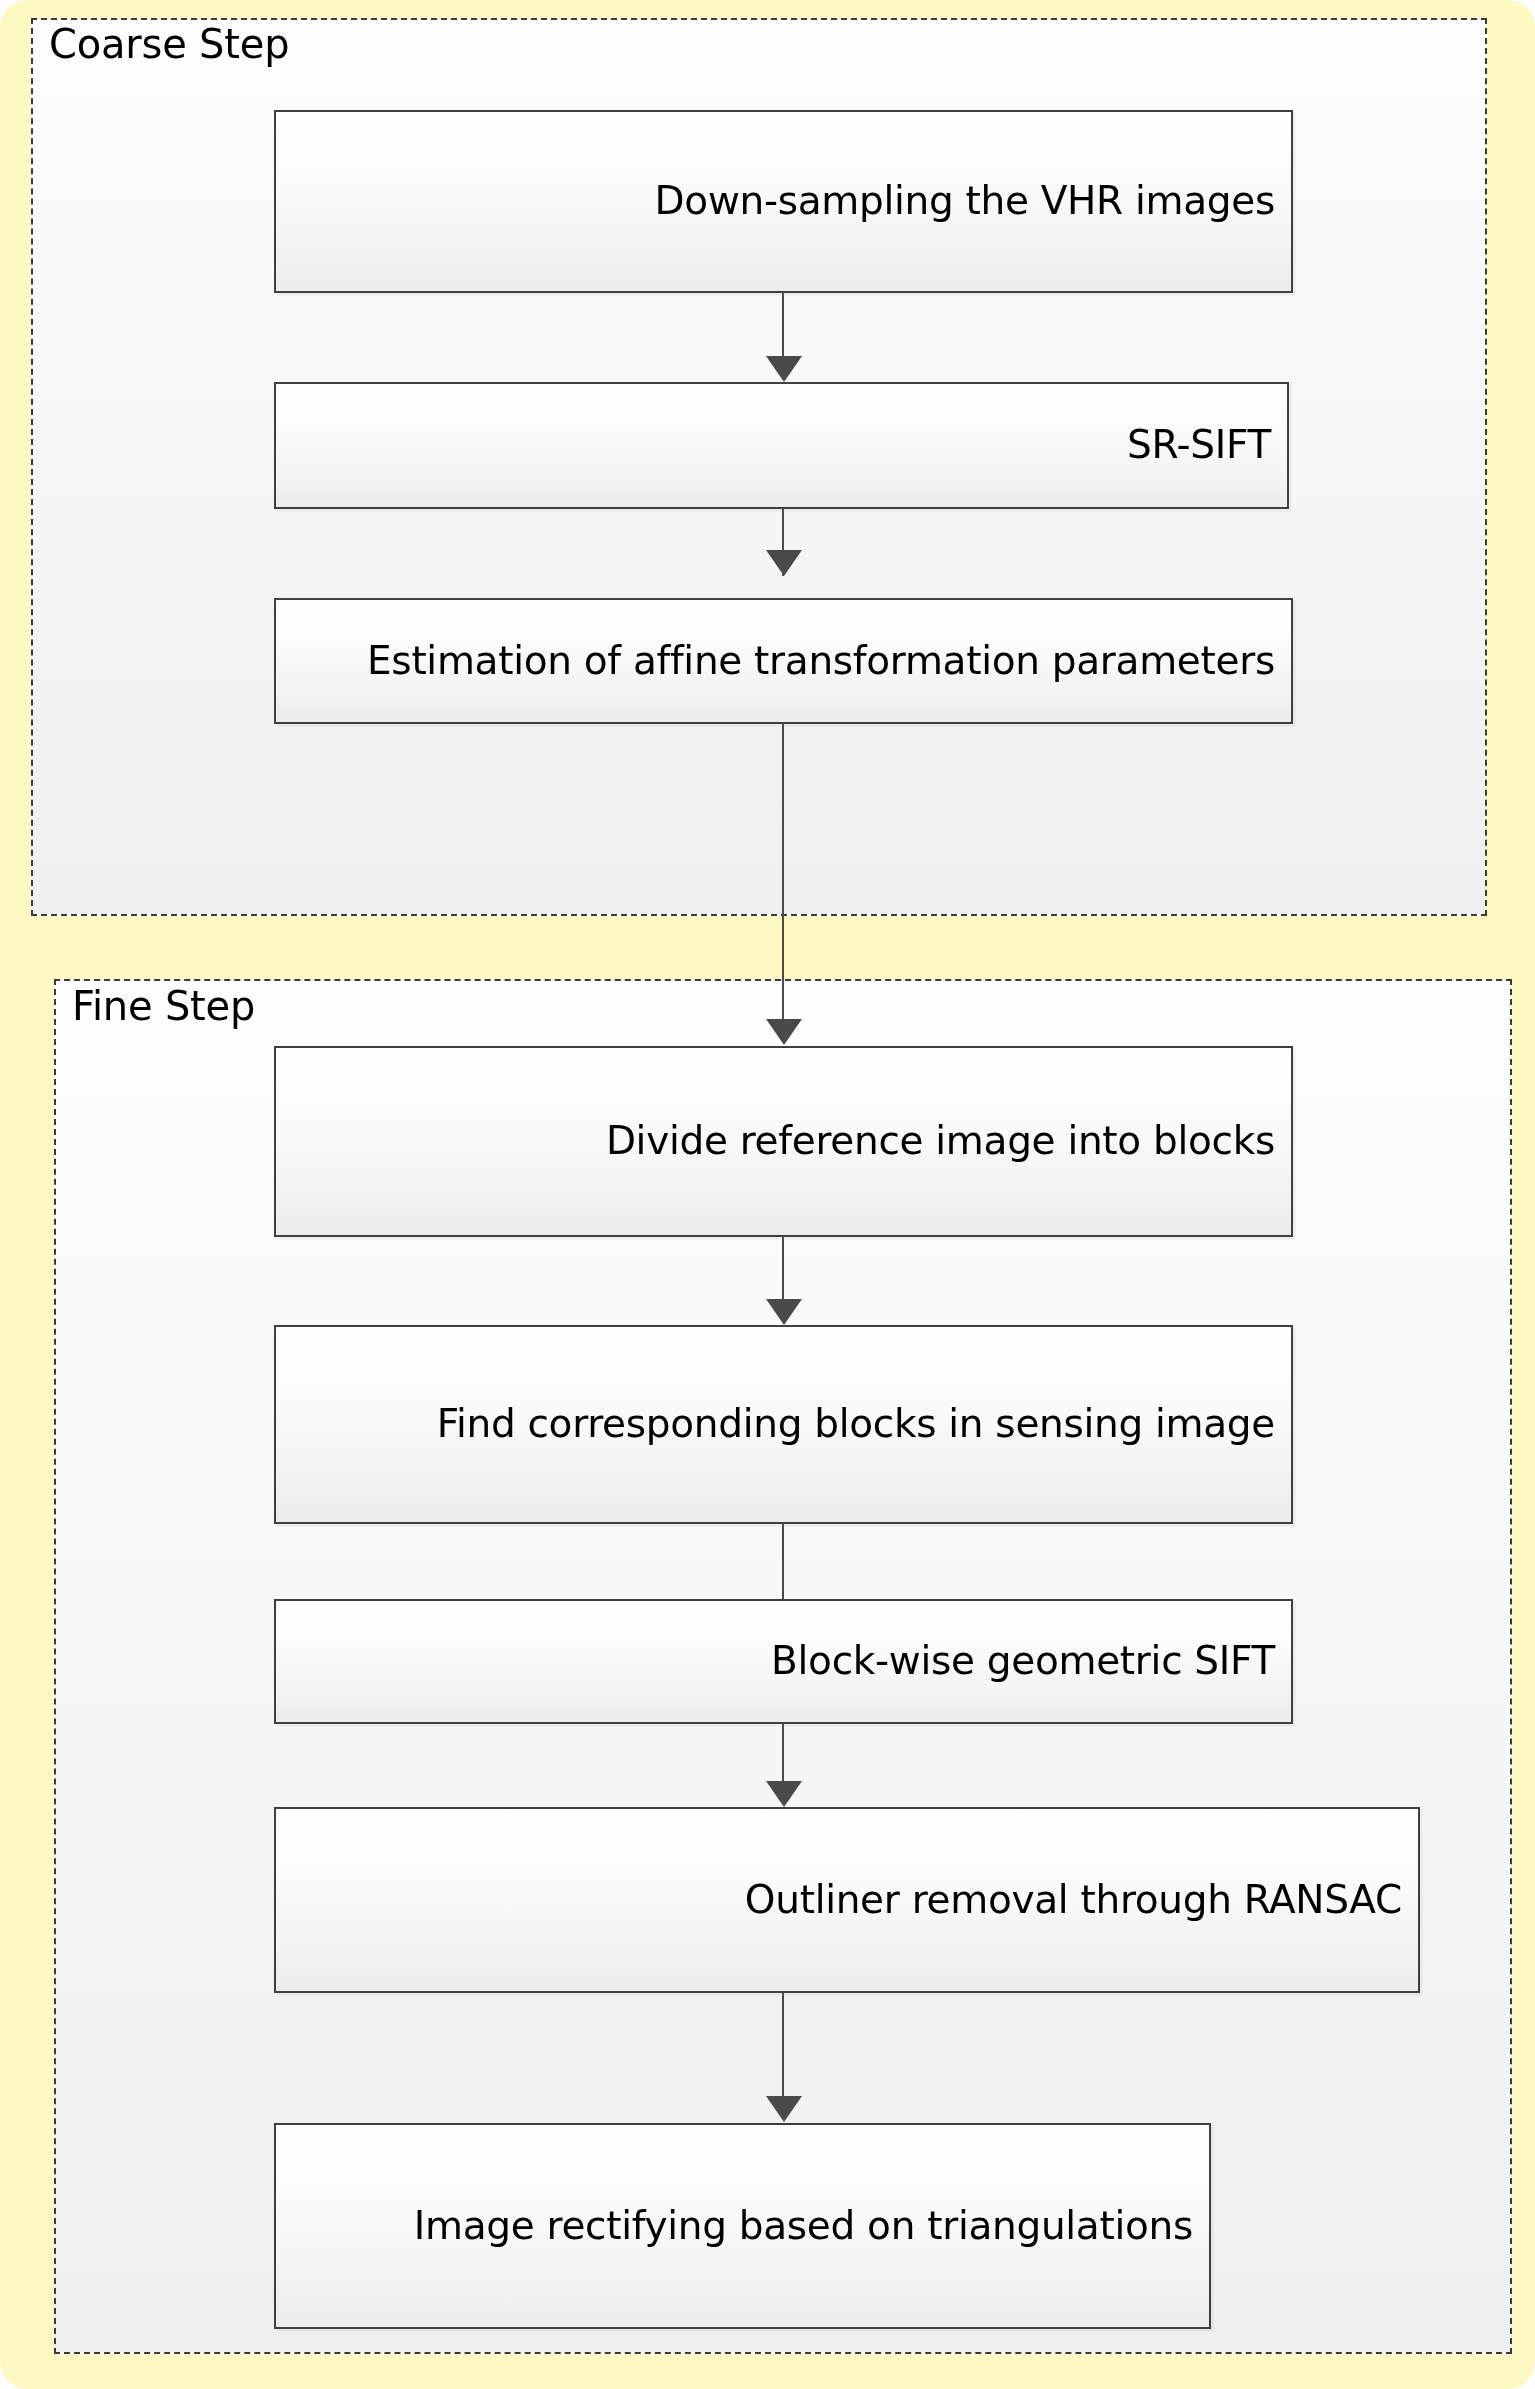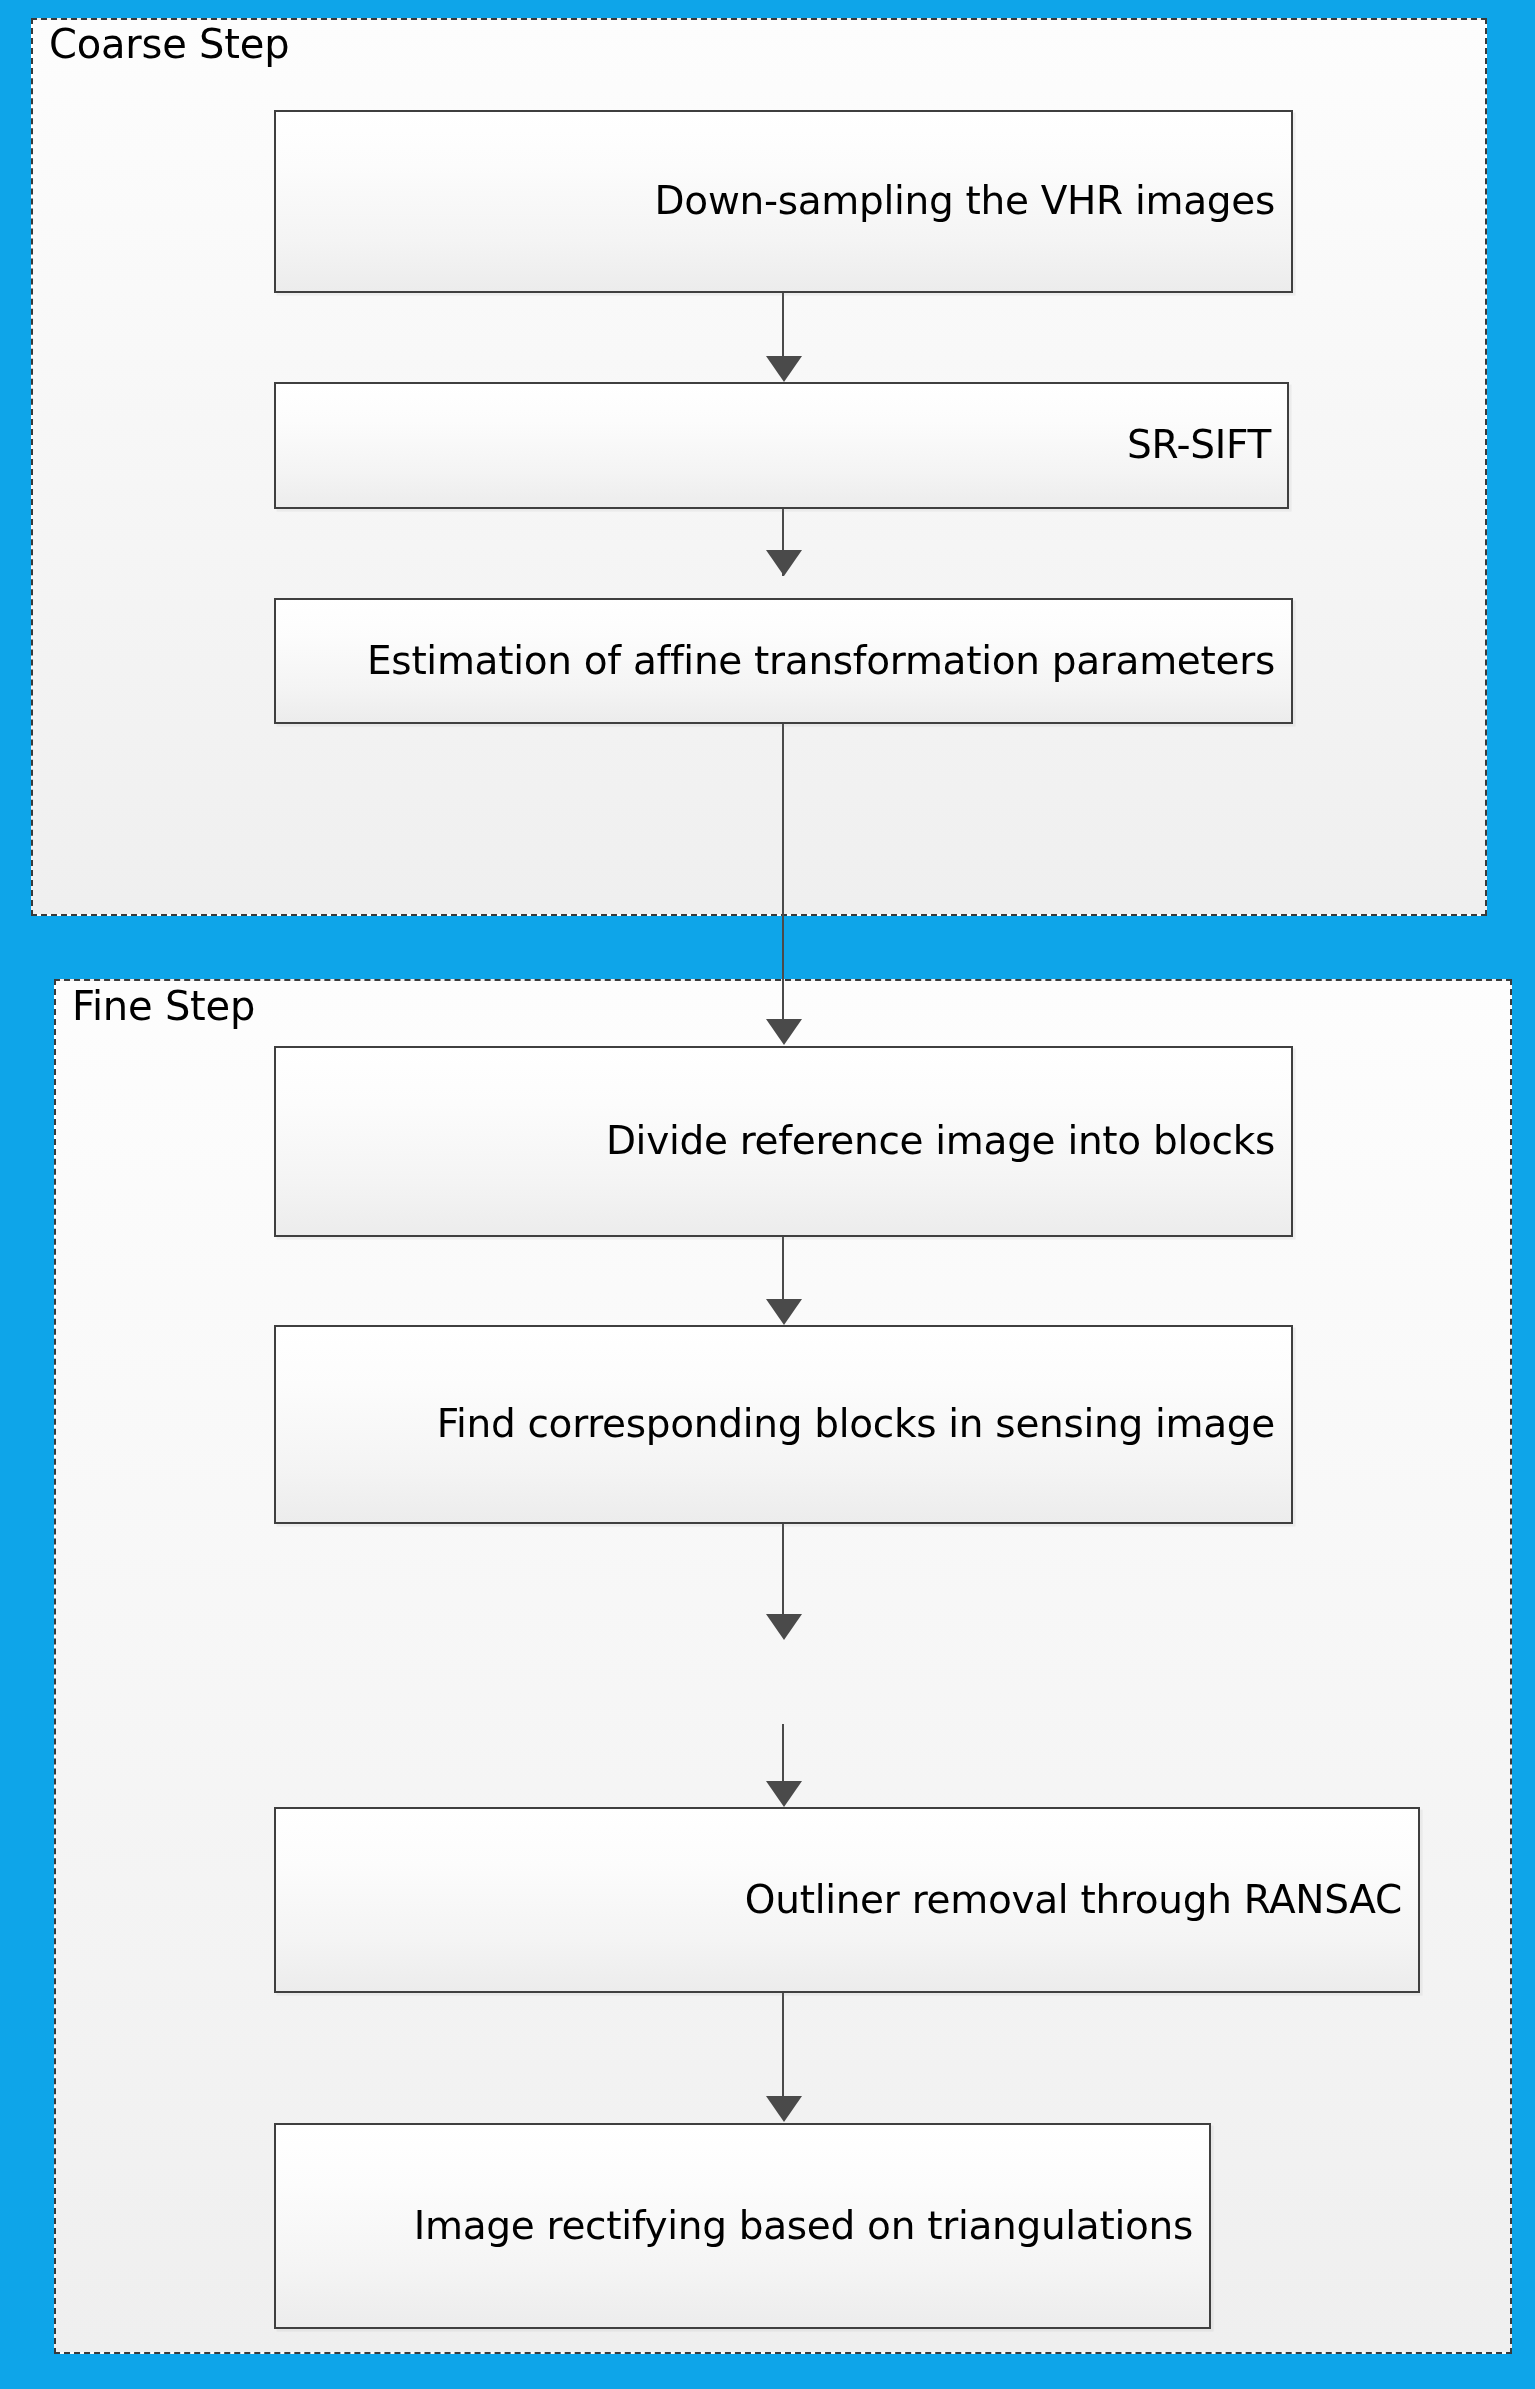--- a/index.html
+++ b/index.html
@@ -7,22 +7,23 @@
     padding: 0;
     background: #ffffff;
   }
   body {
     font-family: "DejaVu Sans", sans-serif;
   }
   #canvas {
     position: relative;
     width: 1535px;
     height: 2389px;
-    background: #0ea5e9;
+    background: #fef9c3;
     overflow: hidden;
+    border-radius: 27px;
   }
 
   
   .group {
     position: absolute;
     box-sizing: border-box;
     border: 2.6px dashed #3a3a3a;
     background: linear-gradient(180deg, #fdfdfd 0%, #f7f7f7 45%, #efefef 100%);
   }
   .group-coarse {
@@ -132,20 +133,23 @@
   </div>
 
   <div class="node" style="left:274px; top:1046px; width:1019px; height:191px;">
     <span class="node-label">Divide reference image into blocks</span>
   </div>
 
   <div class="node" style="left:274px; top:1325px; width:1019px; height:199px;">
     <span class="node-label">Find corresponding blocks in sensing image</span>
   </div>
 
+  <div class="node" style="left:274px; top:1599px; width:1019px; height:125px;">
+    <span class="node-label">Block-wise geometric SIFT</span>
+  </div>
 
   <div class="node" style="left:274px; top:1807px; width:1146px; height:186px;">
     <span class="node-label">Outliner removal through RANSAC</span>
   </div>
 
   <div class="node" style="left:274px; top:2123px; width:937px; height:206px;">
     <span class="node-label">Image rectifying based on triangulations</span>
   </div>
 
 </div>

